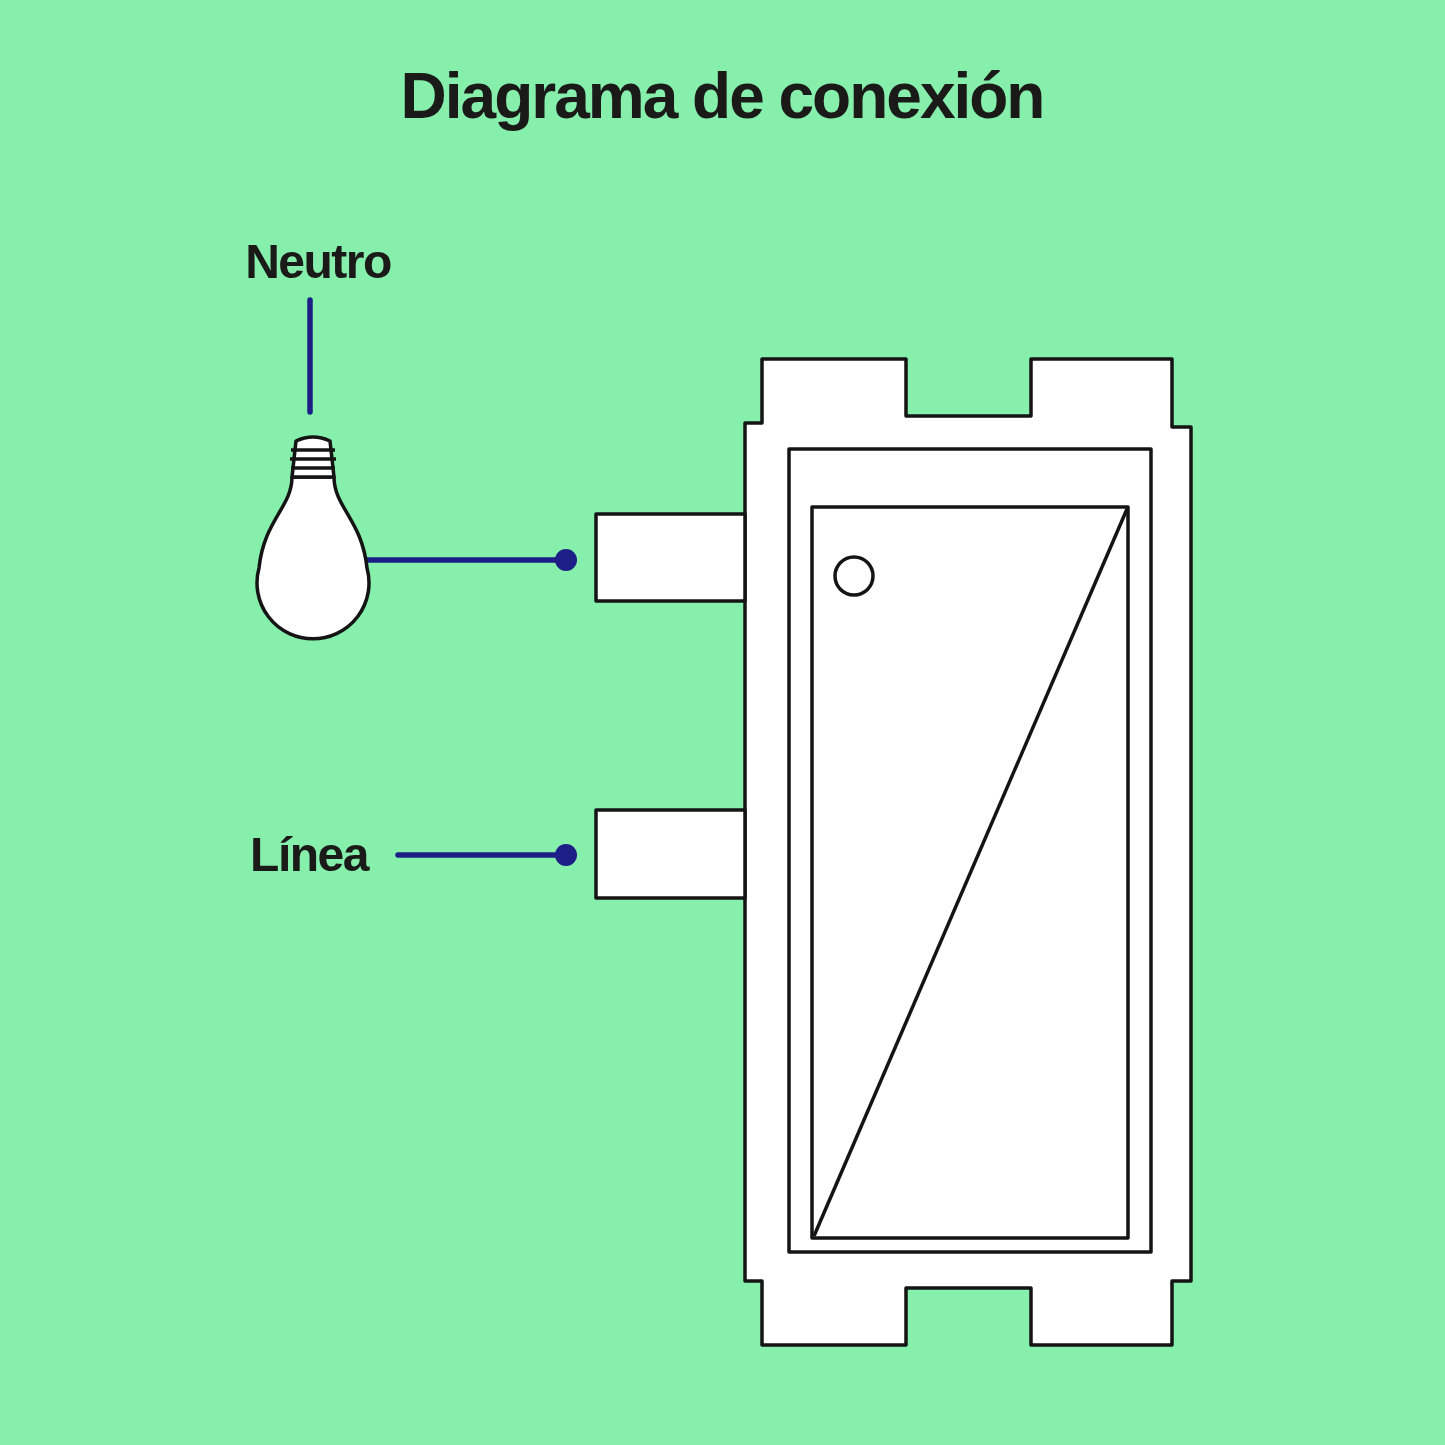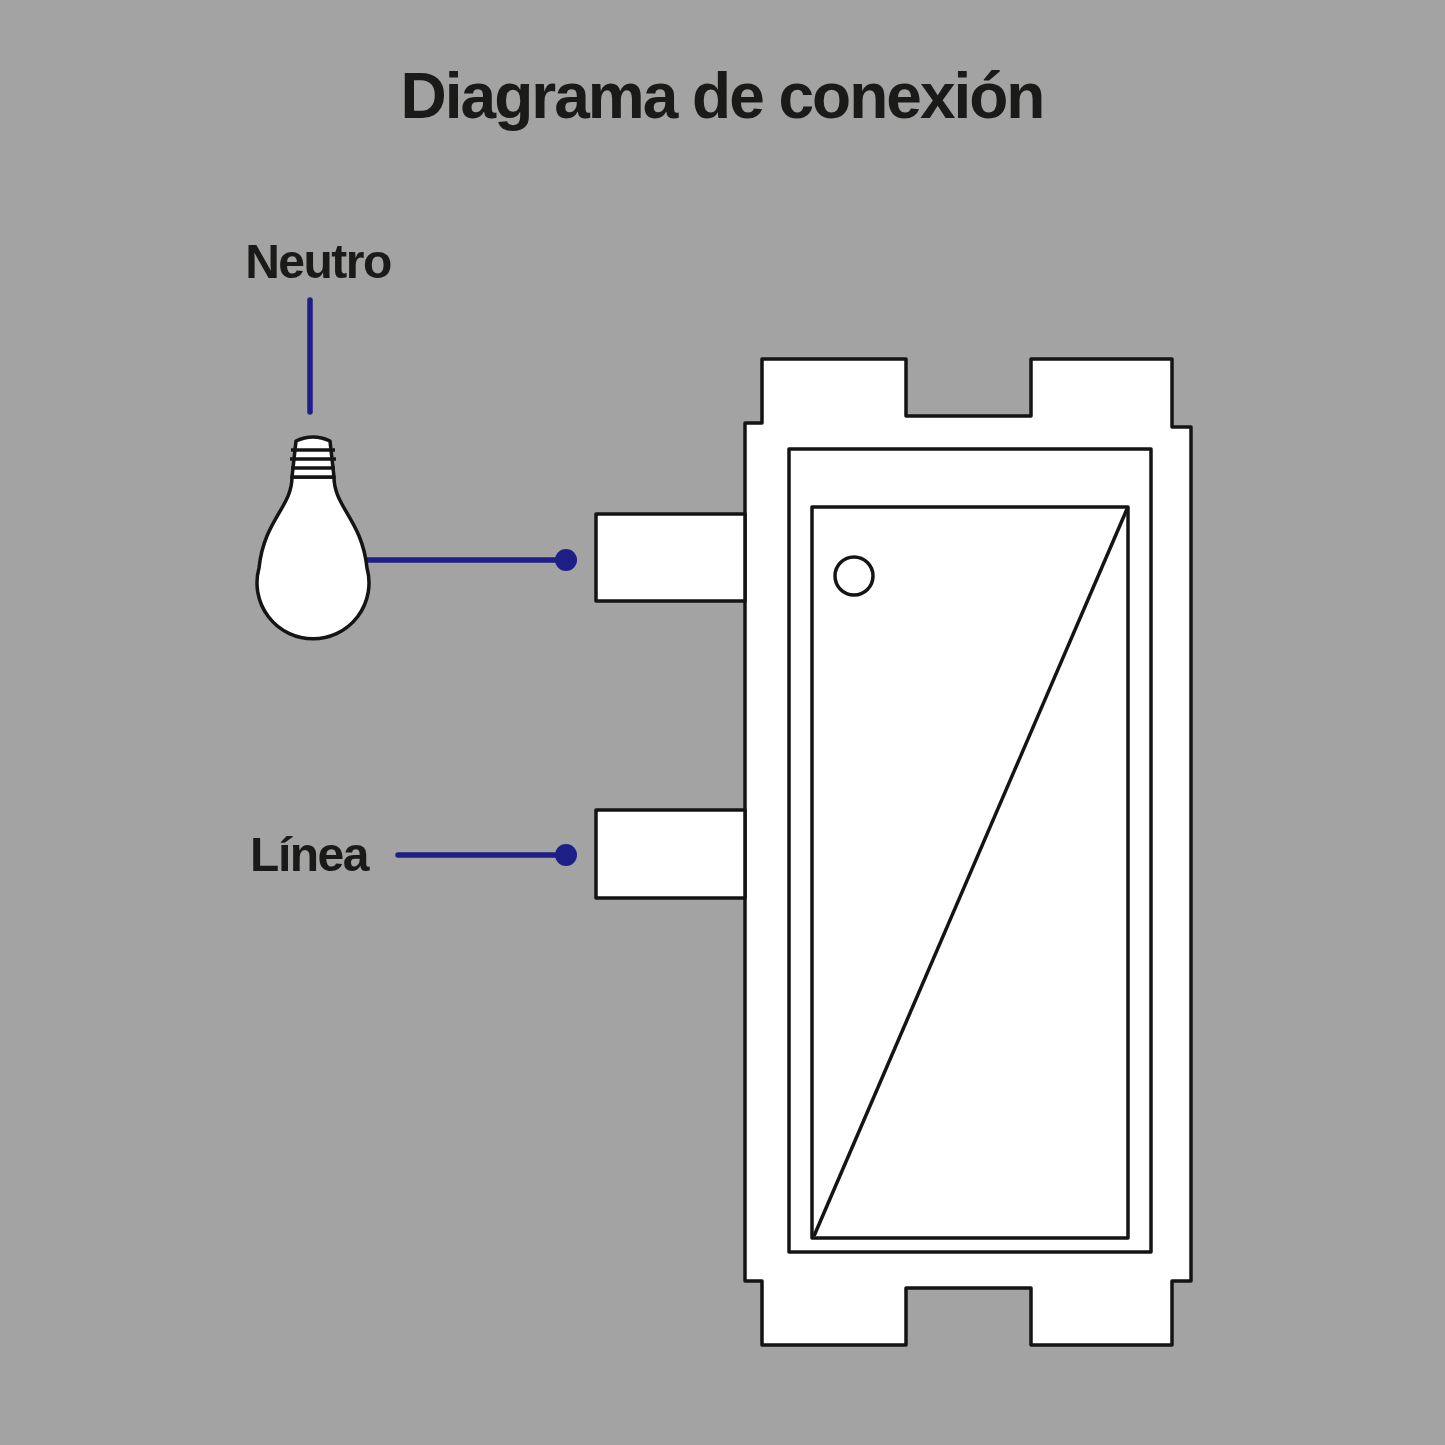--- a/index.html
+++ b/index.html
@@ -3,21 +3,21 @@
 <meta charset="utf-8">
 <style>
   html, body {
     margin: 0;
     padding: 0;
     background: #ffffff;
   }
   .canvas {
     width: 1445px;
     height: 1445px;
-    background: #a3a3a3;
+    background: #86efac;
     overflow: hidden;
   }
   svg { display: block; }
 
   .title {
     font-family: "Liberation Sans", sans-serif;
     font-weight: bold;
     font-size: 64px;
     letter-spacing: -2px;
   }

